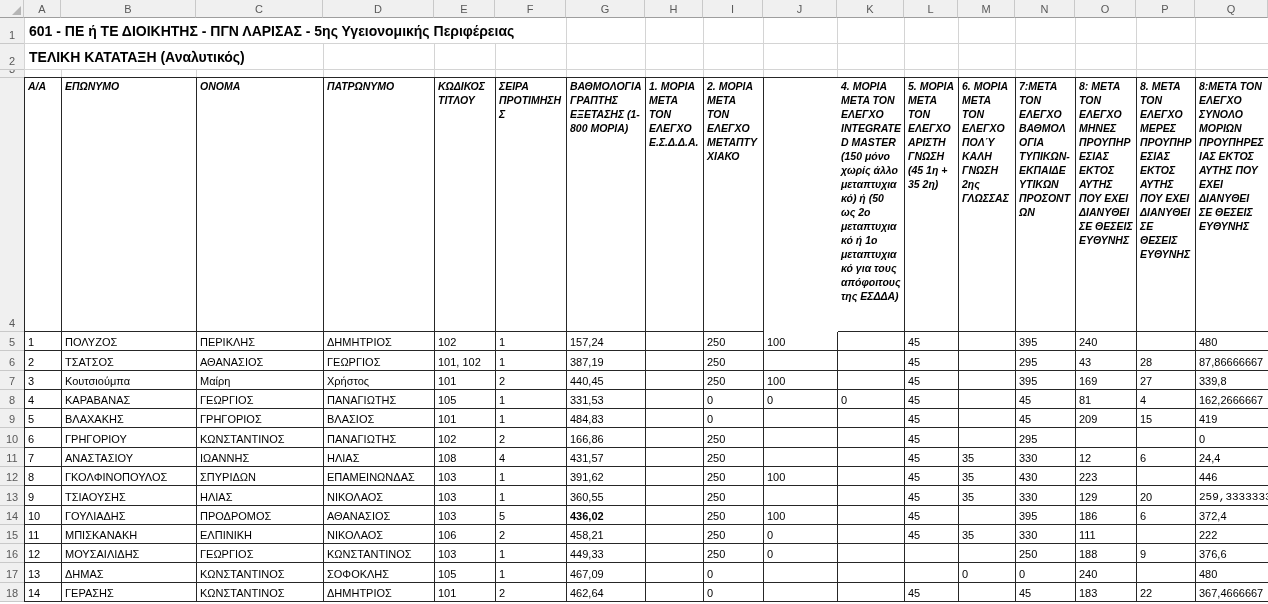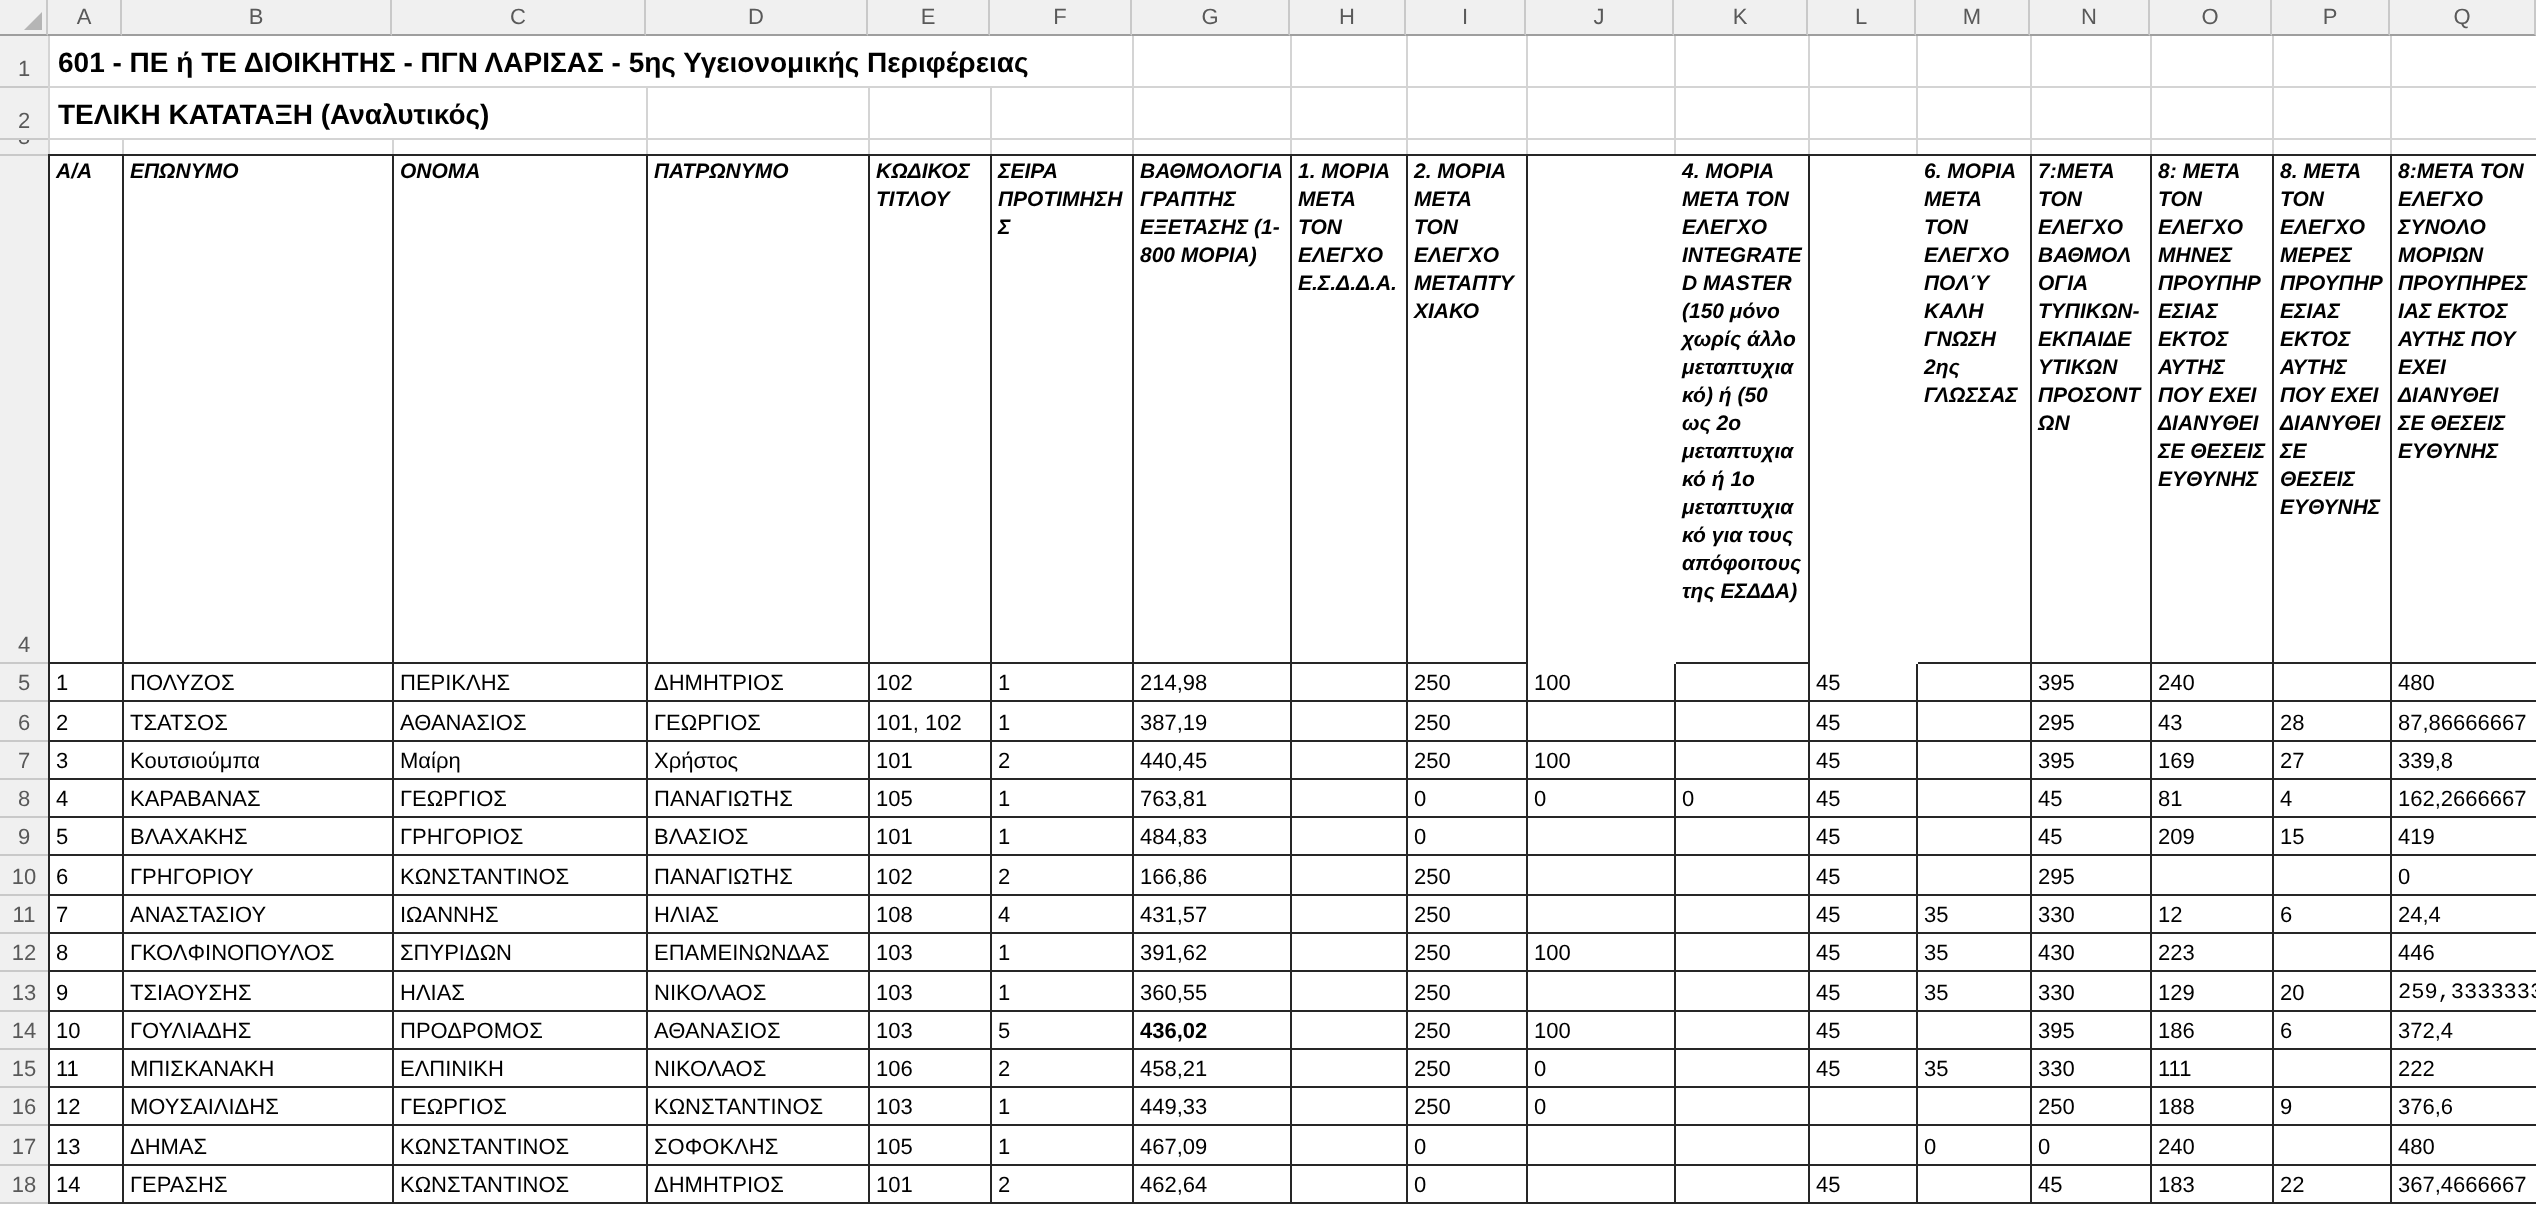--- a/index.html
+++ b/index.html
@@ -170,32 +170,33 @@
       <div class="abs hcell" style="left: 0px; top: 0px; width: 37px; height: 254px;">Α/Α</div>
       <div class="abs hcell" style="left: 37px; top: 0px; width: 135px; height: 254px;">ΕΠΩΝΥΜΟ</div>
       <div class="abs hcell" style="left: 172px; top: 0px; width: 127px; height: 254px;">ΟΝΟΜΑ</div>
       <div class="abs hcell" style="left: 299px; top: 0px; width: 111px; height: 254px;">ΠΑΤΡΩΝΥΜΟ</div>
       <div class="abs hcell" style="left: 410px; top: 0px; width: 61px; height: 254px;">ΚΩΔΙΚΟΣ ΤΙΤΛΟΥ</div>
       <div class="abs hcell" style="left: 471px; top: 0px; width: 71px; height: 254px;">ΣΕΙΡΑ ΠΡΟΤΙΜΗΣΗΣ</div>
       <div class="abs hcell" style="left: 542px; top: 0px; width: 79px; height: 254px;">ΒΑΘΜΟΛΟΓΙΑ ΓΡΑΠΤΗΣ ΕΞΕΤΑΣΗΣ (1-800 ΜΟΡΙΑ)</div>
       <div class="abs hcell" style="left: 621px; top: 0px; width: 58px; height: 254px;">1. ΜΟΡΙΑ ΜΕΤΑ ΤΟΝ ΕΛΕΓΧΟ Ε.Σ.Δ.Δ.Α.</div>
       <div class="abs hcell" style="left: 679px; top: 0px; width: 60px; height: 254px;">2. ΜΟΡΙΑ ΜΕΤΑ ΤΟΝ ΕΛΕΓΧΟ ΜΕΤΑΠΤΥΧΙΑΚΟ</div>
       <div class="abs hcell" style="left: 813px; top: 0px; width: 67px; height: 254px;">4. ΜΟΡΙΑ ΜΕΤΑ ΤΟΝ ΕΛΕΓΧΟ INTEGRATED MASTER (150 μόνο χωρίς άλλο μεταπτυχιακό) ή (50 ως 2ο μεταπτυχιακό ή 1ο μεταπτυχιακό για τους απόφοιτους της ΕΣΔΔΑ)</div>
+      <div class="abs hcell" style="left: 880px; top: 0px; width: 54px; height: 254px;">5. ΜΟΡΙΑ ΜΕΤΑ ΤΟΝ ΕΛΕΓΧΟ ΑΡΙΣΤΗ ΓΝΩΣΗ (45 1η + 35 2η)</div>
       <div class="abs hcell" style="left: 934px; top: 0px; width: 57px; height: 254px;">6. ΜΟΡΙΑ ΜΕΤΑ ΤΟΝ ΕΛΕΓΧΟ ΠΟΛΎ ΚΑΛΗ ΓΝΩΣΗ 2ης ΓΛΩΣΣΑΣ</div>
       <div class="abs hcell" style="left: 991px; top: 0px; width: 60px; height: 254px;">7:ΜΕΤΑ ΤΟΝ ΕΛΕΓΧΟ ΒΑΘΜΟΛΟΓΙΑ ΤΥΠΙΚΩΝ-ΕΚΠΑΙΔΕΥΤΙΚΩΝ ΠΡΟΣΟΝΤΩΝ</div>
       <div class="abs hcell" style="left: 1051px; top: 0px; width: 61px; height: 254px;">8: ΜΕΤΑ ΤΟΝ ΕΛΕΓΧΟ ΜΗΝΕΣ ΠΡΟΥΠΗΡΕΣΙΑΣ ΕΚΤΟΣ ΑΥΤΗΣ ΠΟΥ ΕΧΕΙ ΔΙΑΝΥΘΕΙ ΣΕ ΘΕΣΕΙΣ ΕΥΘΥΝΗΣ</div>
       <div class="abs hcell" style="left: 1112px; top: 0px; width: 59px; height: 254px;">8. ΜΕΤΑ ΤΟΝ ΕΛΕΓΧΟ ΜΕΡΕΣ ΠΡΟΥΠΗΡΕΣΙΑΣ ΕΚΤΟΣ ΑΥΤΗΣ ΠΟΥ ΕΧΕΙ ΔΙΑΝΥΘΕΙ ΣΕ ΘΕΣΕΙΣ ΕΥΘΥΝΗΣ</div>
       <div class="abs hcell" style="left: 1171px; top: 0px; width: 73px; height: 254px;">8:ΜΕΤΑ ΤΟΝ ΕΛΕΓΧΟ ΣΥΝΟΛΟ ΜΟΡΙΩΝ ΠΡΟΥΠΗΡΕΣΙΑΣ ΕΚΤΟΣ ΑΥΤΗΣ ΠΟΥ ΕΧΕΙ ΔΙΑΝΥΘΕΙ ΣΕ ΘΕΣΕΙΣ ΕΥΘΥΝΗΣ</div>
       <div class="abs dcell" style="left: 0px; top: 254px; width: 37px; height: 19px;">1</div>
       <div class="abs dcell" style="left: 37px; top: 254px; width: 135px; height: 19px;">ΠΟΛΥΖΟΣ</div>
       <div class="abs dcell" style="left: 172px; top: 254px; width: 127px; height: 19px;">ΠΕΡΙΚΛΗΣ</div>
       <div class="abs dcell" style="left: 299px; top: 254px; width: 111px; height: 19px;">ΔΗΜΗΤΡΙΟΣ</div>
       <div class="abs dcell" style="left: 410px; top: 254px; width: 61px; height: 19px;">102</div>
       <div class="abs dcell" style="left: 471px; top: 254px; width: 71px; height: 19px;">1</div>
-      <div class="abs dcell" style="left: 542px; top: 254px; width: 79px; height: 19px;">214,98</div>
+      <div class="abs dcell" style="left: 542px; top: 254px; width: 79px; height: 19px;">157,24</div>
       <div class="abs dcell" style="left: 621px; top: 254px; width: 58px; height: 19px;"></div>
       <div class="abs dcell" style="left: 679px; top: 254px; width: 60px; height: 19px;">250</div>
       <div class="abs dcell" style="left: 739px; top: 254px; width: 74px; height: 19px;">100</div>
       <div class="abs dcell" style="left: 813px; top: 254px; width: 67px; height: 19px;"></div>
       <div class="abs dcell" style="left: 880px; top: 254px; width: 54px; height: 19px;">45</div>
       <div class="abs dcell" style="left: 934px; top: 254px; width: 57px; height: 19px;"></div>
       <div class="abs dcell" style="left: 991px; top: 254px; width: 60px; height: 19px;">395</div>
       <div class="abs dcell" style="left: 1051px; top: 254px; width: 61px; height: 19px;">240</div>
       <div class="abs dcell" style="left: 1112px; top: 254px; width: 59px; height: 19px;"></div>
       <div class="abs dcell" style="left: 1171px; top: 254px; width: 73px; height: 19px;">480</div>
@@ -232,21 +233,21 @@
       <div class="abs dcell" style="left: 991px; top: 293px; width: 60px; height: 19px;">395</div>
       <div class="abs dcell" style="left: 1051px; top: 293px; width: 61px; height: 19px;">169</div>
       <div class="abs dcell" style="left: 1112px; top: 293px; width: 59px; height: 19px;">27</div>
       <div class="abs dcell" style="left: 1171px; top: 293px; width: 73px; height: 19px;">339,8</div>
       <div class="abs dcell" style="left: 0px; top: 312px; width: 37px; height: 19px;">4</div>
       <div class="abs dcell" style="left: 37px; top: 312px; width: 135px; height: 19px;">ΚΑΡΑΒΑΝΑΣ</div>
       <div class="abs dcell" style="left: 172px; top: 312px; width: 127px; height: 19px;">ΓΕΩΡΓΙΟΣ</div>
       <div class="abs dcell" style="left: 299px; top: 312px; width: 111px; height: 19px;">ΠΑΝΑΓΙΩΤΗΣ</div>
       <div class="abs dcell" style="left: 410px; top: 312px; width: 61px; height: 19px;">105</div>
       <div class="abs dcell" style="left: 471px; top: 312px; width: 71px; height: 19px;">1</div>
-      <div class="abs dcell" style="left: 542px; top: 312px; width: 79px; height: 19px;">763,81</div>
+      <div class="abs dcell" style="left: 542px; top: 312px; width: 79px; height: 19px;">331,53</div>
       <div class="abs dcell" style="left: 621px; top: 312px; width: 58px; height: 19px;"></div>
       <div class="abs dcell" style="left: 679px; top: 312px; width: 60px; height: 19px;">0</div>
       <div class="abs dcell" style="left: 739px; top: 312px; width: 74px; height: 19px;">0</div>
       <div class="abs dcell" style="left: 813px; top: 312px; width: 67px; height: 19px;">0</div>
       <div class="abs dcell" style="left: 880px; top: 312px; width: 54px; height: 19px;">45</div>
       <div class="abs dcell" style="left: 934px; top: 312px; width: 57px; height: 19px;"></div>
       <div class="abs dcell" style="left: 991px; top: 312px; width: 60px; height: 19px;">45</div>
       <div class="abs dcell" style="left: 1051px; top: 312px; width: 61px; height: 19px;">81</div>
       <div class="abs dcell" style="left: 1112px; top: 312px; width: 59px; height: 19px;">4</div>
       <div class="abs dcell" style="left: 1171px; top: 312px; width: 73px; height: 19px;">162,2666667</div>

